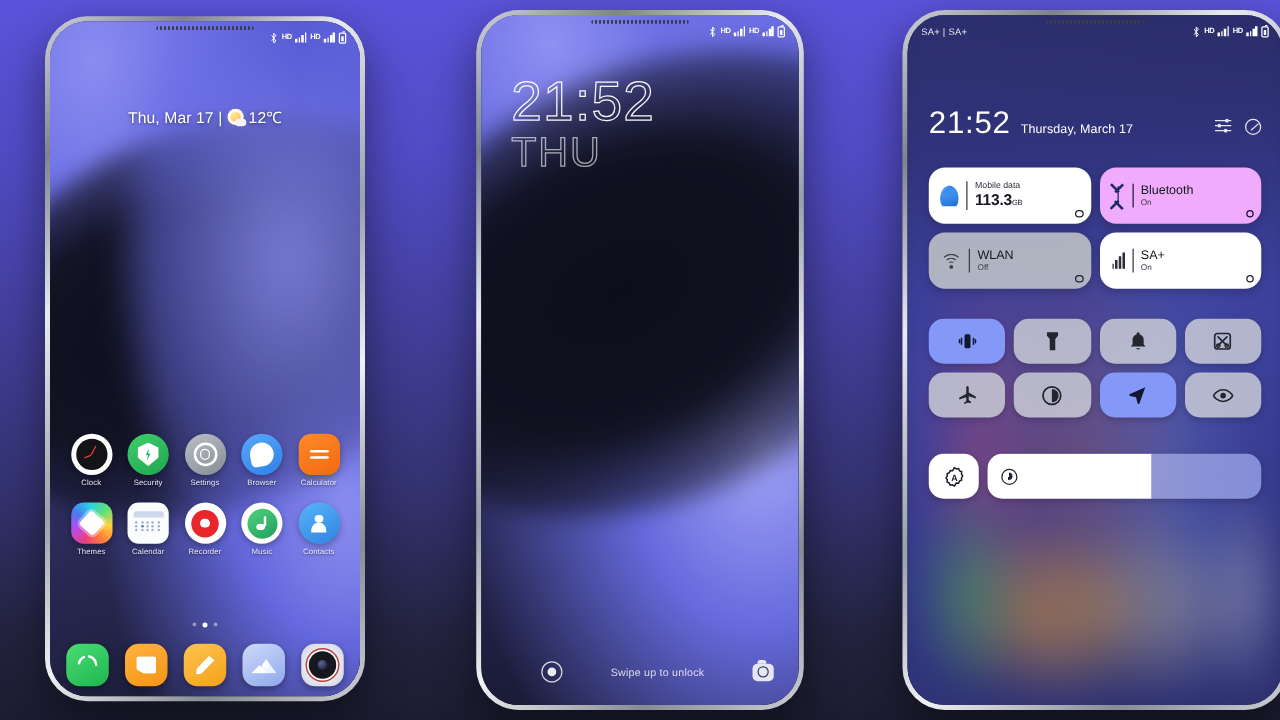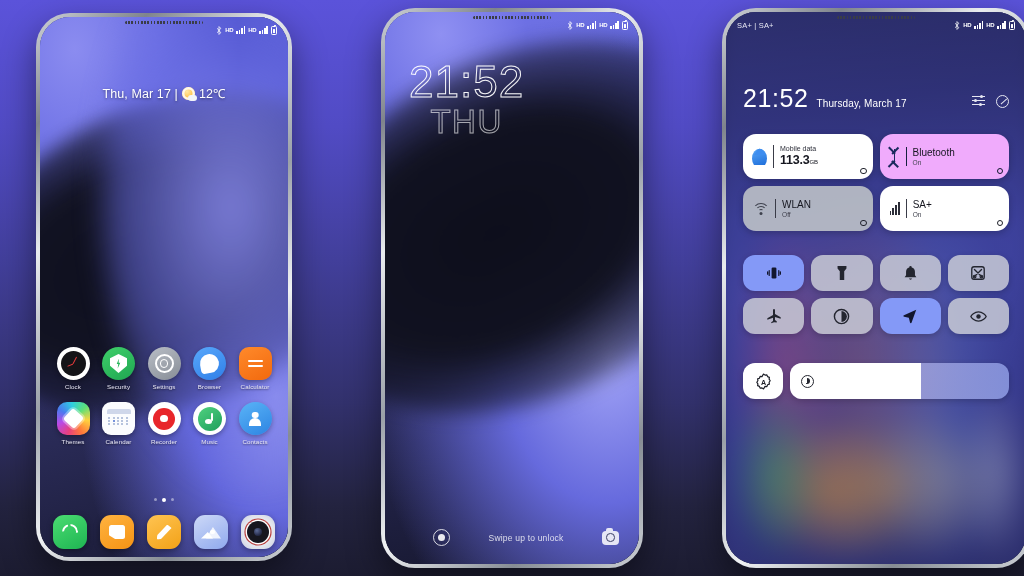--- a/index.html
+++ b/index.html
@@ -165,21 +165,21 @@
   .d-cam { background:radial-gradient(circle at 50% 50%, #f6f7fa 0%, #e3e6ee 62%, #c9cedd 100%); }
   .lens { width:22px; height:22px; border-radius:50%; background:#17171f; display:flex; align-items:center; justify-content:center;
     box-shadow:0 0 0 1.4px #fff, 0 0 0 2.6px #b9413f; }
   .lens::after { content:""; width:8px; height:8px; border-radius:50%;
     background:radial-gradient(circle at 36% 32%, #5c6a95 0%, #2a3050 60%, #14161f 100%); }
 
   
   .lockclock { position:absolute; left:24px; top:48px; z-index:6;
     color:rgba(255,255,255,.92); font-weight:300; -webkit-text-stroke:.6px rgba(255,255,255,.92); }
   .lc-time { font-size:44px; line-height:.98; letter-spacing:1px; color:transparent; -webkit-text-stroke:1px rgba(255,255,255,.95); }
-  .lc-day  { font-size:33px; line-height:1.0; letter-spacing:1.5px; margin-top:2px; color:transparent;text-align:center; -webkit-text-stroke:1px rgba(255,255,255,.62); }
+  .lc-day  { font-size:33px; line-height:1.0; letter-spacing:1.5px; margin-top:2px; color:transparent; -webkit-text-stroke:1px rgba(255,255,255,.62); }
   .lc-date { font-size:33px; line-height:1.0; letter-spacing:1px; color:transparent; -webkit-text-stroke:1px rgba(255,255,255,.62); }
 
   .lockbar { position:absolute; left:0; right:0; bottom:18px; display:flex; align-items:center;
     justify-content:space-between; padding:0 20px; z-index:7;margin-left:28px; }
   .flash { width:17px; height:17px; border-radius:50%; border:1.6px solid rgba(255,255,255,.82);
     display:flex; align-items:center; justify-content:center; }
   .flash::after { content:""; width:7px; height:7px; border-radius:50%; background:rgba(255,255,255,.9); }
   .swipe { font-size:8.5px; color:rgba(255,255,255,.8); letter-spacing:.2px; }
   .camq { width:17px; height:14px; border-radius:4px; background:rgba(255,255,255,.85);
     display:flex; align-items:center; justify-content:center; position:relative; }

